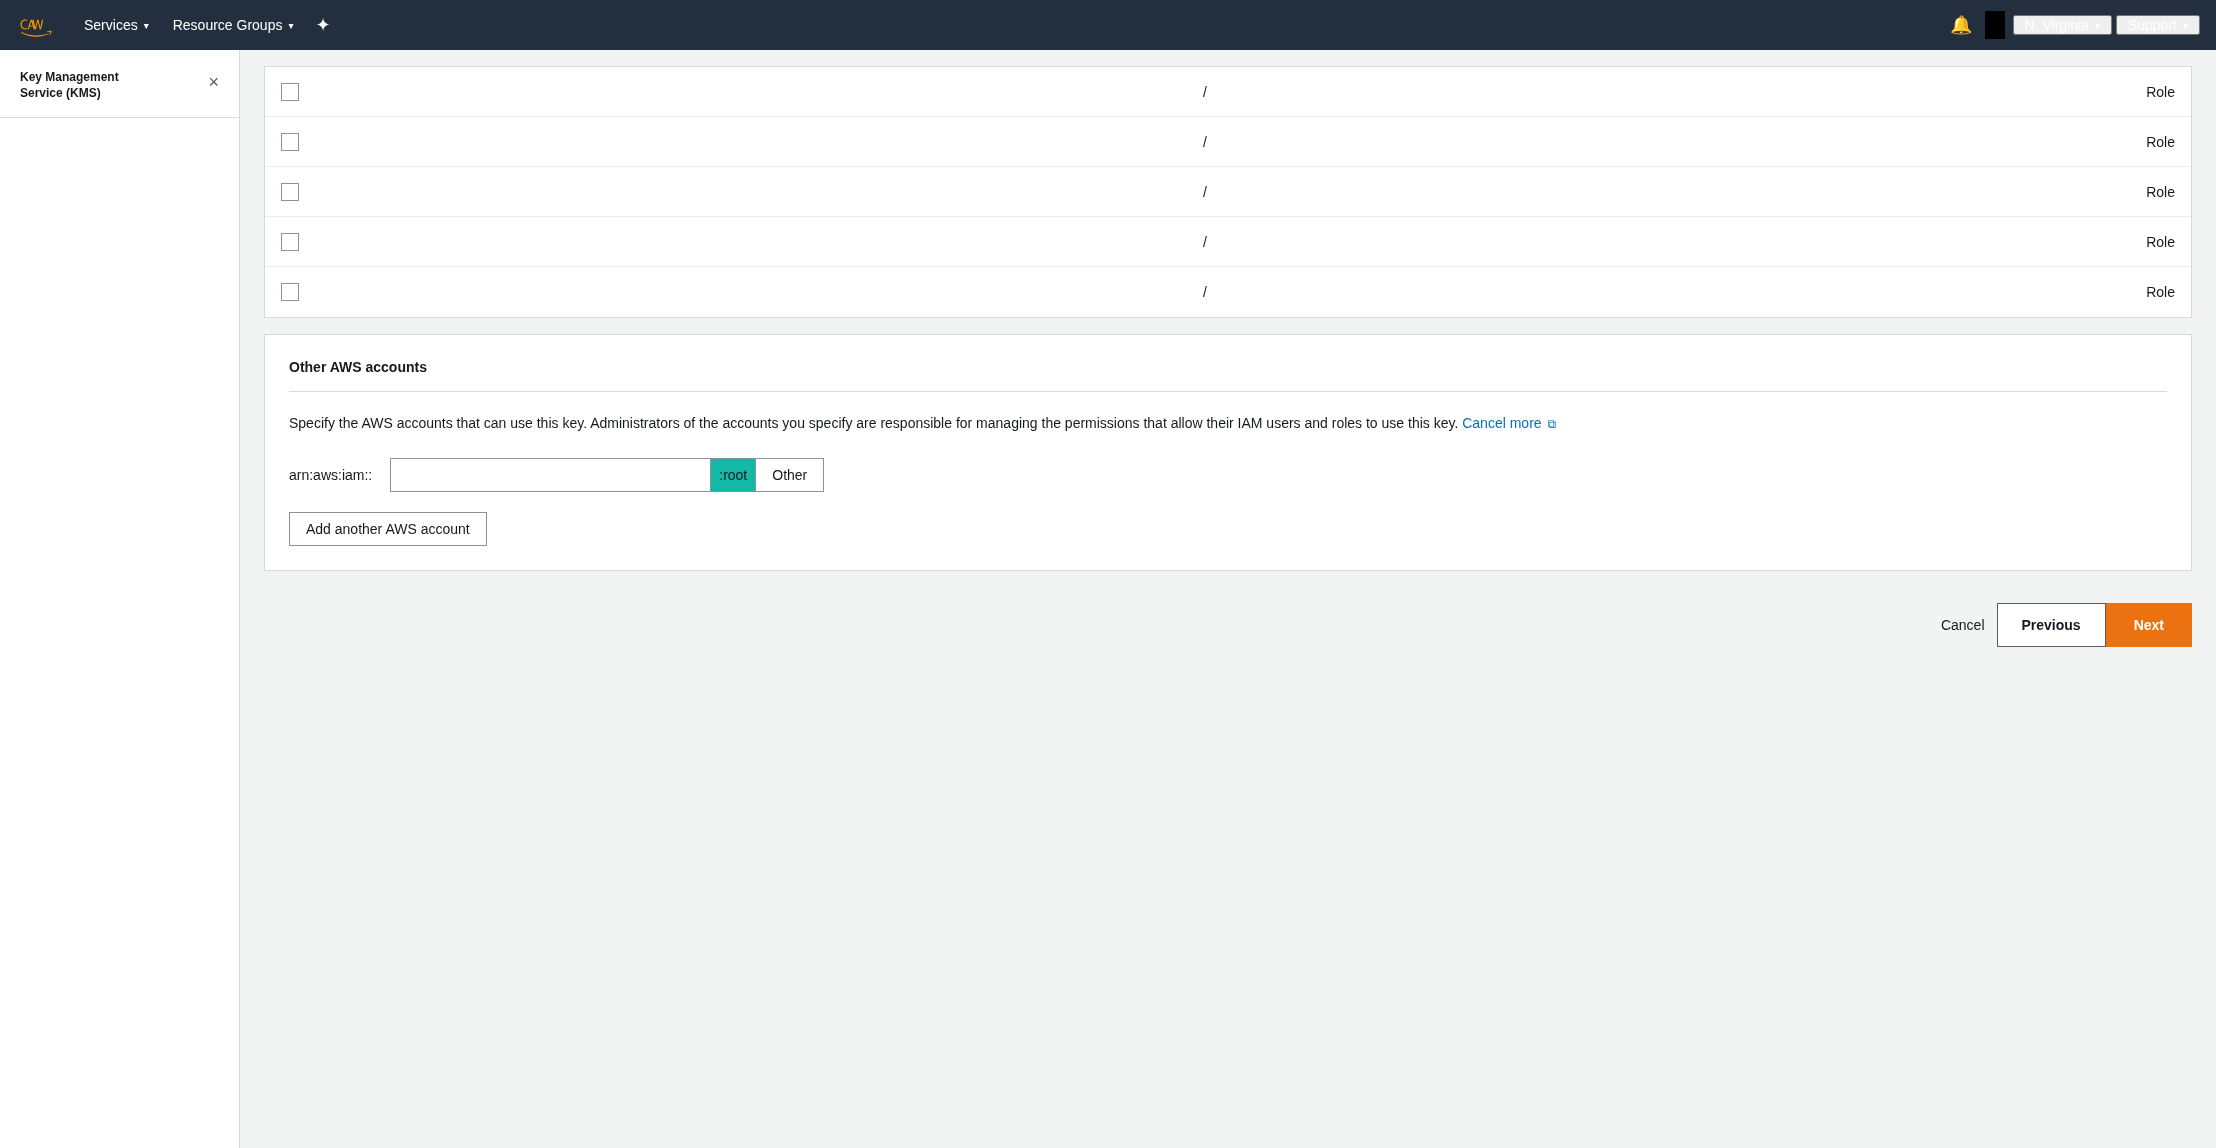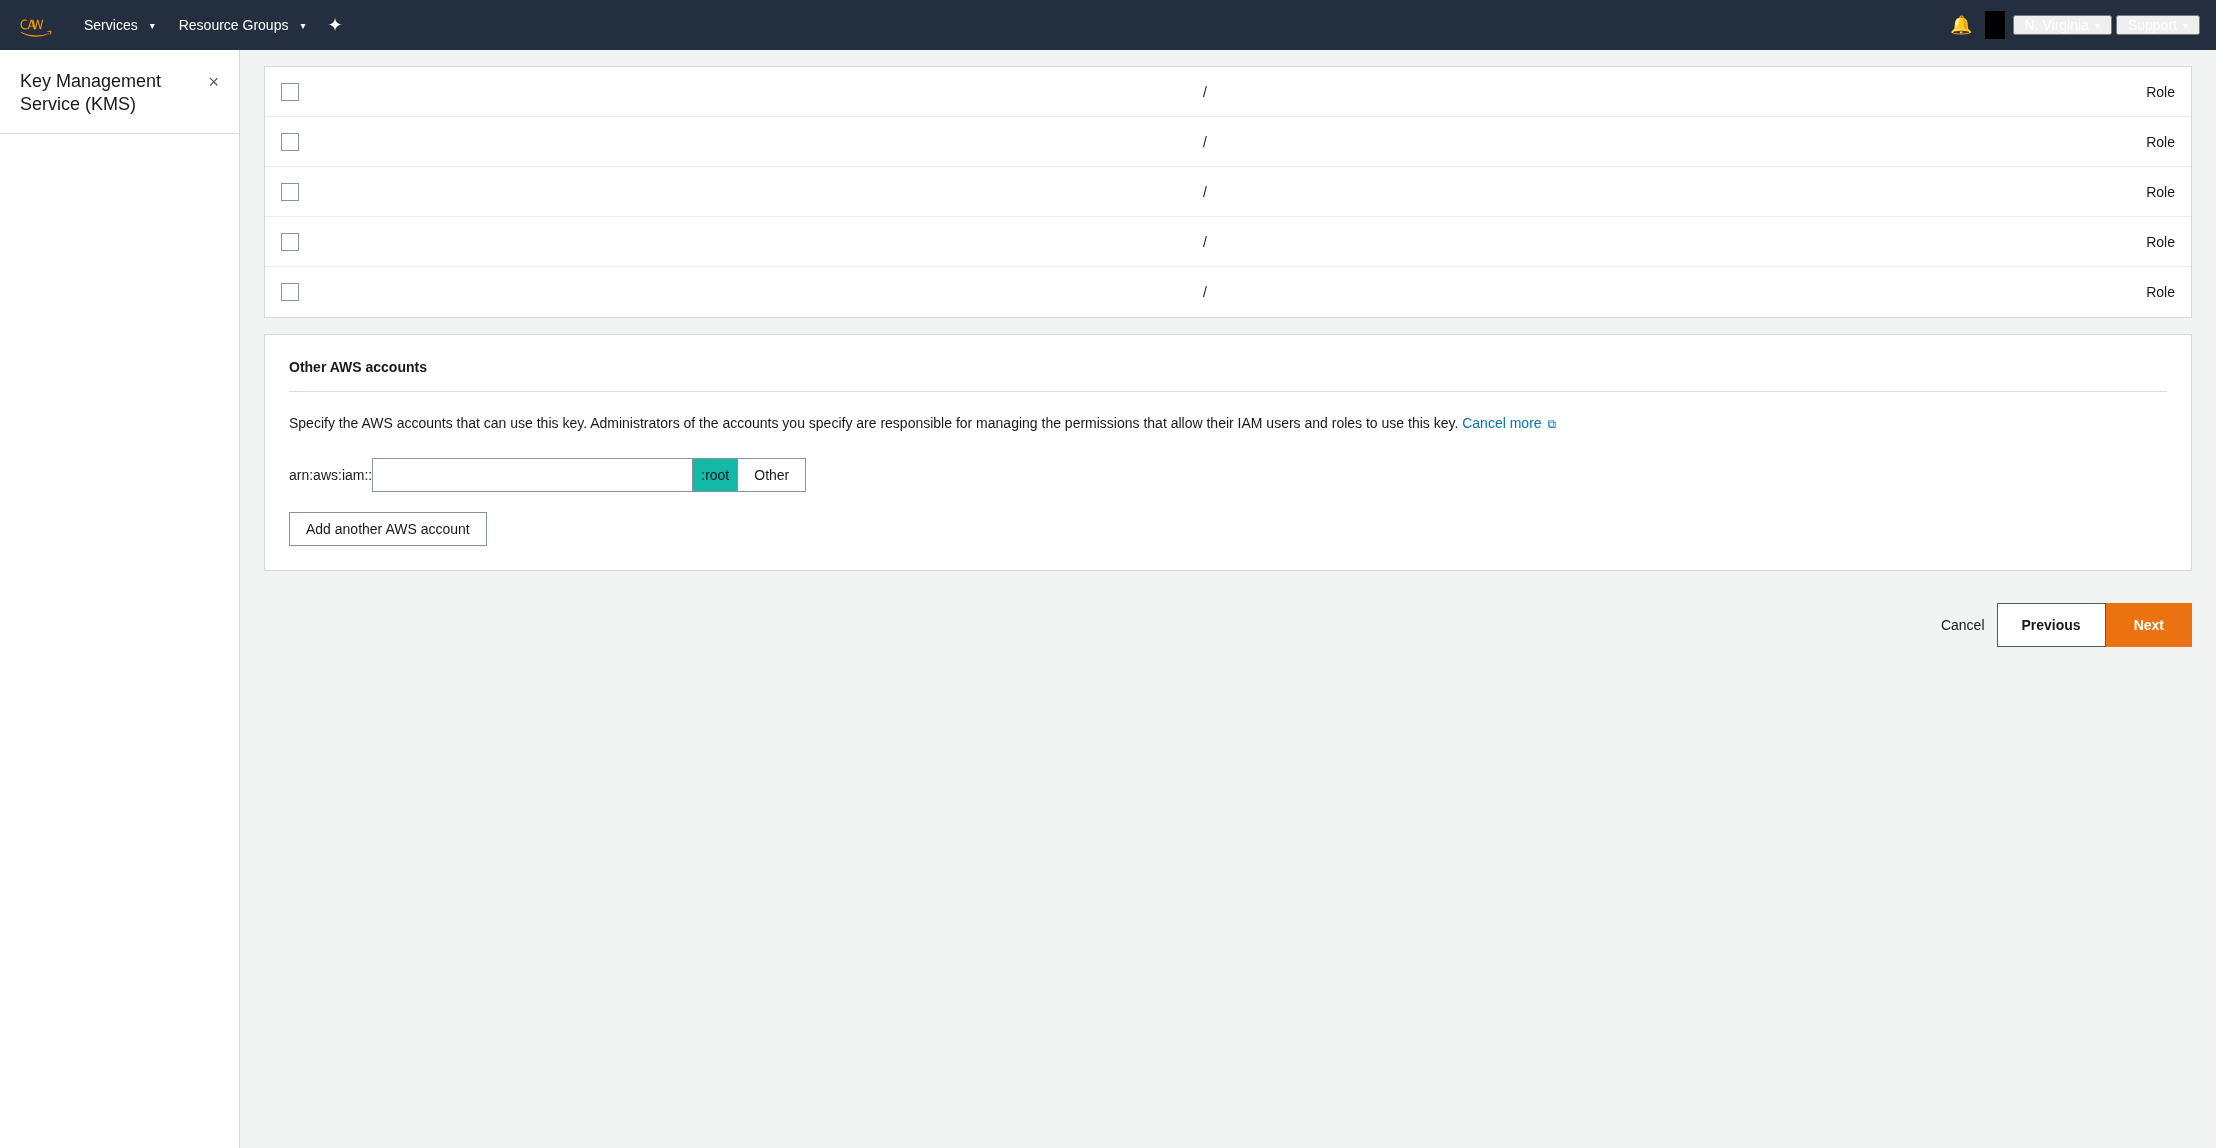--- a/index.html
+++ b/index.html
@@ -16,21 +16,21 @@
       gap: 0;
       position: fixed;
       top: 0; left: 0; right: 0;
       z-index: 100;
     }
     .nav-logo {
       display: flex; align-items: center; margin-right: 16px;
     }
     .aws-logo { width: 40px; height: 28px; }
     .nav-item {
-      display: flex; align-items: center; gap: 10px;
+      display: flex; align-items: center; gap: 4px;
       padding: 0 12px; height: 50px; cursor: pointer;
       font-size: 14px; color: #fff; white-space: nowrap;
       border: none; background: transparent;
     }
     .nav-chevron { font-size: 10px; margin-left: 2px; }
     .nav-pin { font-size: 18px; padding: 0 10px; cursor: pointer; color: #fff; }
     .nav-right { margin-left: auto; display: flex; align-items: center; gap: 4px; }
     .nav-bell { font-size: 18px; padding: 0 8px; cursor: pointer; color: #fff; }
     .nav-account-block {
       background: #000; color: #fff; padding: 2px 10px; font-size: 12px;
@@ -56,21 +56,21 @@
       position: fixed;
       top: 50px; bottom: 0; left: 0;
       overflow-y: auto;
     }
     .sidebar-header {
       display: flex; align-items: flex-start; justify-content: space-between;
       padding: 0 20px 16px 20px;
       border-bottom: 1px solid #d5dbdb;
     }
     .sidebar-title {
-      font-size: 18px; font-weight: 400; color: #16191f; line-height: 1.3;
+      font-size: 12px; font-weight: 700; color: #16191f; line-height: 1.3;
     }
     .sidebar-close {
       background: none; border: none; cursor: pointer; font-size: 18px; color: #545b64; padding: 0; margin-left: 8px; margin-top: 2px;
     }
     .sidebar-nav {
       padding: 16px 0;
     }
     .sidebar-nav-item {
       padding: 8px 20px; cursor: pointer; color: #16191f; font-size: 14px;
       display: block; text-decoration: none;
@@ -130,21 +130,21 @@
     .learn-more-link {
       color: #0073bb; text-decoration: none; cursor: pointer;
     }
     .external-icon { font-size: 12px; margin-left: 2px; color: #0073bb; }
 
     
     .arn-row {
       display: flex; align-items: center; gap: 0; margin-bottom: 20px;
     }
     .arn-prefix {
-      font-size: 14px; color: #16191f; white-space: nowrap; margin-right: 0;
+      font-size: 14px; color: #16191f; white-space: nowrap; margin-right: 18px;
       font-weight: 500;
     }
     .arn-input {
       border: 1px solid #879596; border-right: none; padding: 6px 10px;
       font-size: 14px; width: 320px; height: 34px; outline: none;
     }
     .arn-suffix {
       font-size: 14px; color: #16191f; border: 1px solid #879596;
       padding: 6px 8px; height: 34px; display: flex; align-items: center;
       border-right: none; white-space: nowrap; background: #14b8a6;

